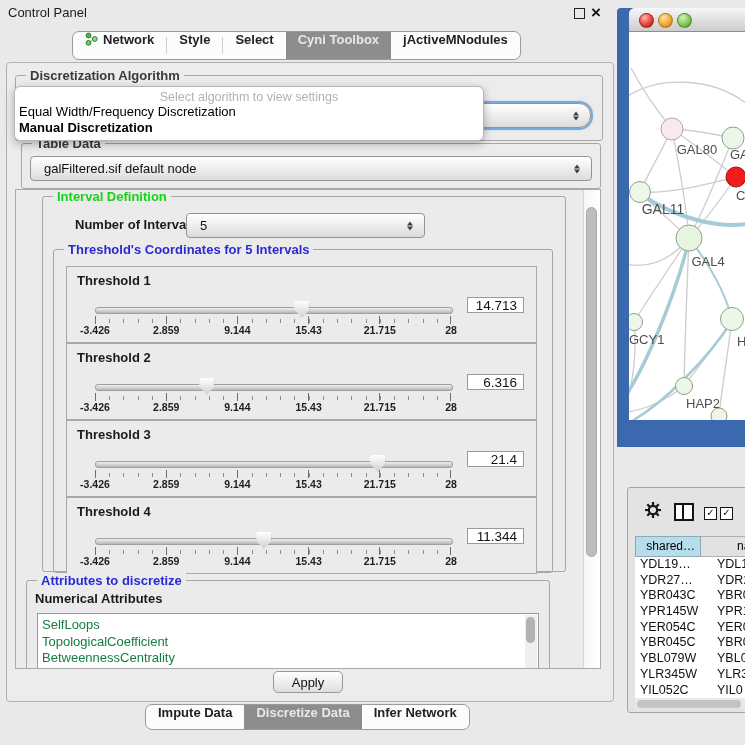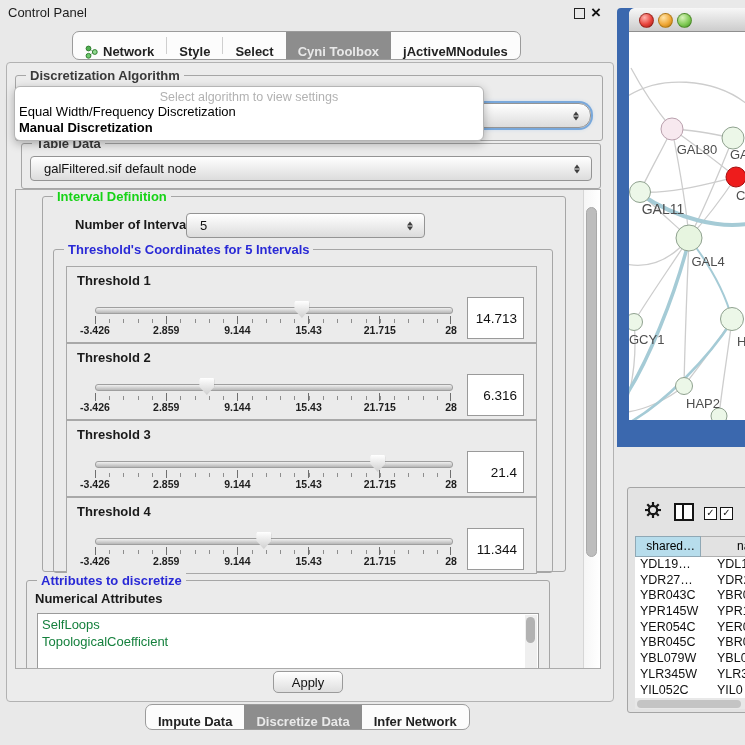--- a/index.html
+++ b/index.html
@@ -7,21 +7,21 @@
   #stage{position:absolute;inset:0;overflow:hidden;}
 
   
   #cp-titlebar{position:absolute;left:0;top:0;width:617px;height:26px;}
   #cp-title{position:absolute;left:8px;top:5px;font-size:13px;color:#1c1c1c;}
   #float-btn{position:absolute;left:574px;top:8px;width:9px;height:9px;border:1.5px solid #222;background:transparent;}
   #close-btn{position:absolute;left:591px;top:1px;font-size:17px;font-weight:900;color:#111;line-height:24px;}
 
   
   .segbar{position:absolute;display:inline-flex;align-items:stretch;background:#fcfcfc;border:1px solid #9b9b9b;border-radius:7px;overflow:hidden;font-size:13px;color:#222;}
-  .seg{display:flex;align-items:flex-end;gap:5px;padding:0 12px;font-weight:600;white-space:nowrap;}
+  .seg{display:flex;align-items:flex-start;gap:5px;padding:0 12px;font-weight:600;white-space:nowrap;}
   .seg.active{background:#8d8d8d;color:#e9e9e9;}
   .segdiv{width:1px;background:#cfcfcf;margin:5px 0;}
   #top-tabs{left:72px;top:31px;height:27px;}
   #bottom-tabs{left:145px;top:704px;height:24px;}
 
   
   #main-panel{position:absolute;left:6px;top:62px;width:606px;height:638px;background:#ececec;border:1px solid #b2b2b2;border-radius:4px;}
   .group{position:absolute;border:1px solid #a6a6a6;border-radius:3px;}
   .group-label{position:absolute;top:-8px;left:10px;background:#ececec;padding:0 4px;font-size:13px;font-weight:bold;line-height:15px;white-space:nowrap;}
   .group-label.dark{color:#3a3a3a;}
@@ -60,21 +60,21 @@
   .track{position:absolute;left:28px;top:40px;width:356px;height:5px;background:linear-gradient(#f0f0f0,#b7b7b7);border:1px solid #9f9f9f;border-radius:3px;}
   .thumb{position:absolute;top:-7px;width:15px;height:17px;background:linear-gradient(#ffffff,#cfcfcf);clip-path:polygon(6% 0,94% 0,100% 12%,100% 52%,50% 100%,0 52%,0 12%);filter:drop-shadow(0 0 1px #777);}
   .ticks{position:absolute;left:28px;top:49px;width:356px;height:8px;}
   .ticks::before{content:"";position:absolute;left:0;top:3px;width:100%;height:4px;background-image:repeating-linear-gradient(90deg,#8d8d8d 0,#8d8d8d 1px,transparent 1px,transparent 14.24px);}
   .ticks::after{content:"";position:absolute;left:0;top:0;width:100%;height:8px;
     background-image:linear-gradient(#6f6f6f,#6f6f6f),linear-gradient(#6f6f6f,#6f6f6f),linear-gradient(#6f6f6f,#6f6f6f),linear-gradient(#6f6f6f,#6f6f6f),linear-gradient(#6f6f6f,#6f6f6f),linear-gradient(#6f6f6f,#6f6f6f);
     background-repeat:no-repeat;background-size:1px 8px;
     background-position:0 0,20% 0,40% 0,60% 0,80% 0,100% 0;}
   .tlabels{position:absolute;left:28px;top:57px;width:356px;height:13px;font-size:10.5px;font-weight:700;color:#1e1e1e;}
   .tlabels span{position:absolute;transform:translateX(-50%);white-space:nowrap;}
-  .tvalue{position:absolute;right:12px;top:30px;width:57px;height:42px;border:1px solid #9a9a9a;background:#fff;font-family:"Liberation Sans",sans-serif;font-size:13.5px;text-align:right;padding:0 6px 0 2px;box-sizing:border-box;color:#111;}
+  .tvalue{position:absolute;right:12px;top:30px;width:57px;height:16px;border:1px solid #9a9a9a;background:#fff;font-family:"Liberation Sans",sans-serif;font-size:13.5px;text-align:right;padding:0 6px 0 2px;box-sizing:border-box;color:#111;}
 
   #attr-group{left:10px;top:390px;width:522px;height:120px;}
   #num-attr-label{position:absolute;left:8px;top:10px;font-size:13px;font-weight:bold;color:#1a1a1a;}
   #attr-list{position:absolute;left:10px;top:32px;width:500px;height:84px;background:#fff;border:1px solid #9a9a9a;overflow:hidden;}
   .attr-item{font-size:13px;line-height:16.5px;padding-left:4px;color:#15803d;white-space:nowrap;}
   .attr-item:first-child{padding-top:3px;}
   #list-scrollbar{position:absolute;right:1px;top:1px;bottom:1px;width:12px;background:#efefef;}
   #list-thumb{position:absolute;left:1px;top:2px;width:9px;height:26px;background:#b2b2b2;border-radius:5px;}
 
   #apply-btn{position:absolute;left:266px;top:608px;width:70px;height:22px;background:linear-gradient(#ffffff,#dedede);border:1px solid #9a9a9a;border-radius:5px;font-family:"Liberation Sans",sans-serif;font-size:13px;color:#111;padding:0;}
@@ -254,20 +254,21 @@
           </div>
         </div>
       </div>
 
       <div id="attr-group" class="group">
         <span class="group-label blue">Attributes to discretize</span>
         <div id="num-attr-label">Numerical Attributes</div>
         <div id="attr-list">
           <div class="attr-item">SelfLoops</div>
           <div class="attr-item">TopologicalCoefficient</div>
+          <div class="attr-item">BetweennessCentrality</div>
           <div id="list-scrollbar">
               <div id="list-thumb"></div>
             </div>
         </div>
       </div>
 
       <div id="v-scrollbar">
         <div id="v-thumb"></div>
       </div>
     </div>

